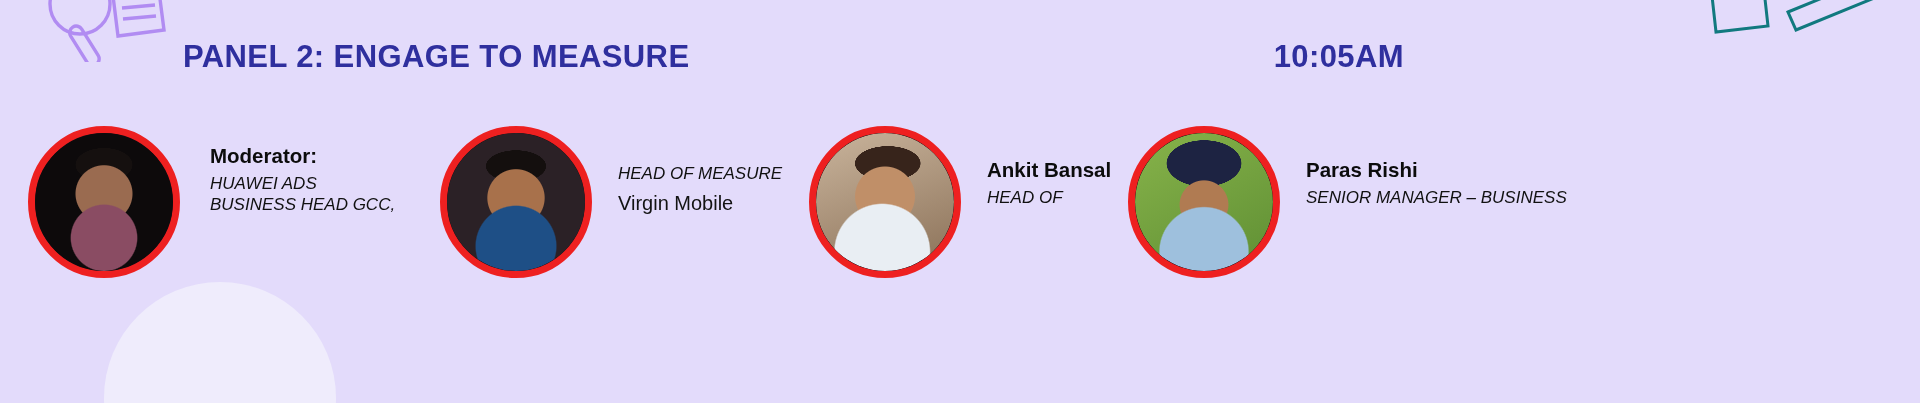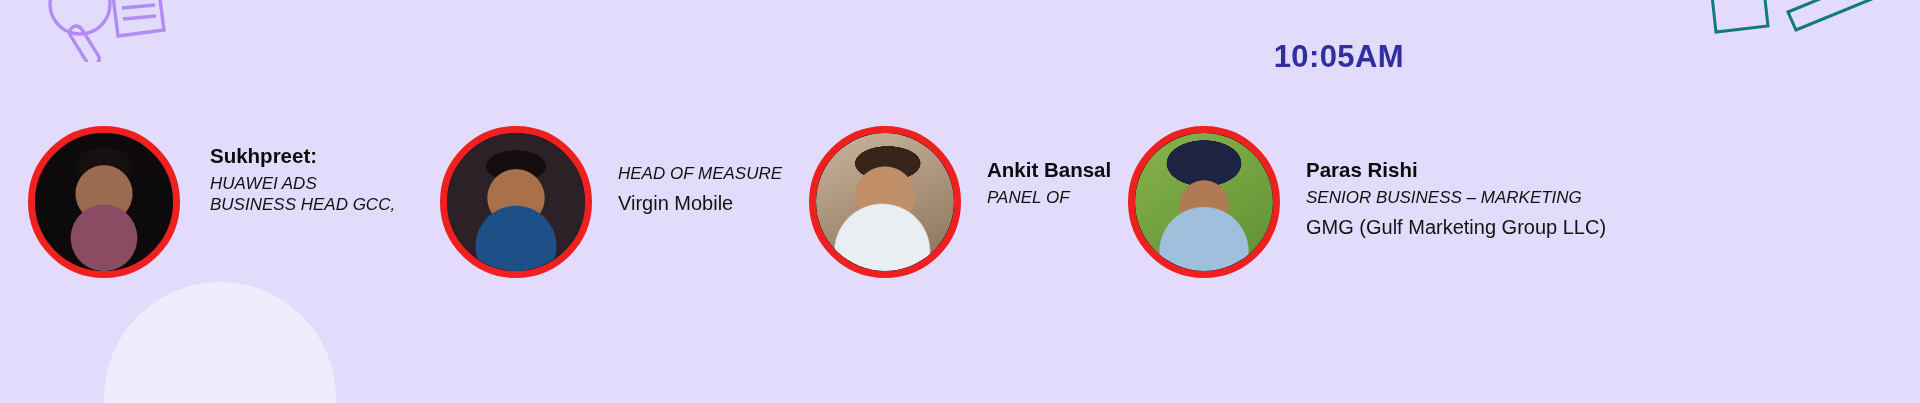--- a/index.html
+++ b/index.html
@@ -108,32 +108,33 @@
 
   <svg class="deco deco-teal" viewBox="0 0 250 80" fill="none" stroke="#11797f" stroke-width="3">
     <path d="M40 24 L92 18 L98 72 L46 78 Z"></path>
     <path d="M118 58 L206 22 L214 40 L126 76 Z"></path>
     <path d="M150 2 L232 -30"></path>
   </svg>
 
   <div class="deco deco-circle"></div>
 
   <div class="header">
+    <div class="panel-title">PANEL 2: ENGAGE TO MEASURE</div>
     <div class="panel-time">10:05AM</div>
   </div>
 
   <div class="speakers">
 
     <div class="speaker" id="sp1">
       <div class="avatar">
         <div class="photo ph1"></div>
       </div>
       <div class="info">
         <div class="name">
-          <div>Sukhpreet:</div>
+          <div>Moderator:</div>
         </div>
         <div class="role">
           <div>HUAWEI ADS</div>
           <div>BUSINESS HEAD GCC,</div>
         </div>
       </div>
     </div>
 
     <div class="speaker" id="sp2">
       <div class="avatar">
@@ -149,34 +150,33 @@
 
     <div class="speaker" id="sp3">
       <div class="avatar">
         <div class="photo ph3"></div>
       </div>
       <div class="info">
         <div class="name">
           <div>Ankit Bansal</div>
         </div>
         <div class="role">
-          <div>PANEL OF</div>
+          <div>HEAD OF</div>
         </div>
       </div>
     </div>
 
     <div class="speaker" id="sp4">
       <div class="avatar">
         <div class="photo ph4"></div>
       </div>
       <div class="info">
         <div class="name">
           <div>Paras Rishi</div>
         </div>
         <div class="role">
-          <div>SENIOR BUSINESS – MARKETING</div>
+          <div>SENIOR MANAGER – BUSINESS</div>
         </div>
-        <div class="org">GMG (Gulf Marketing Group LLC)</div>
       </div>
     </div>
 
   </div>
 </div>
 
 </body></html>

